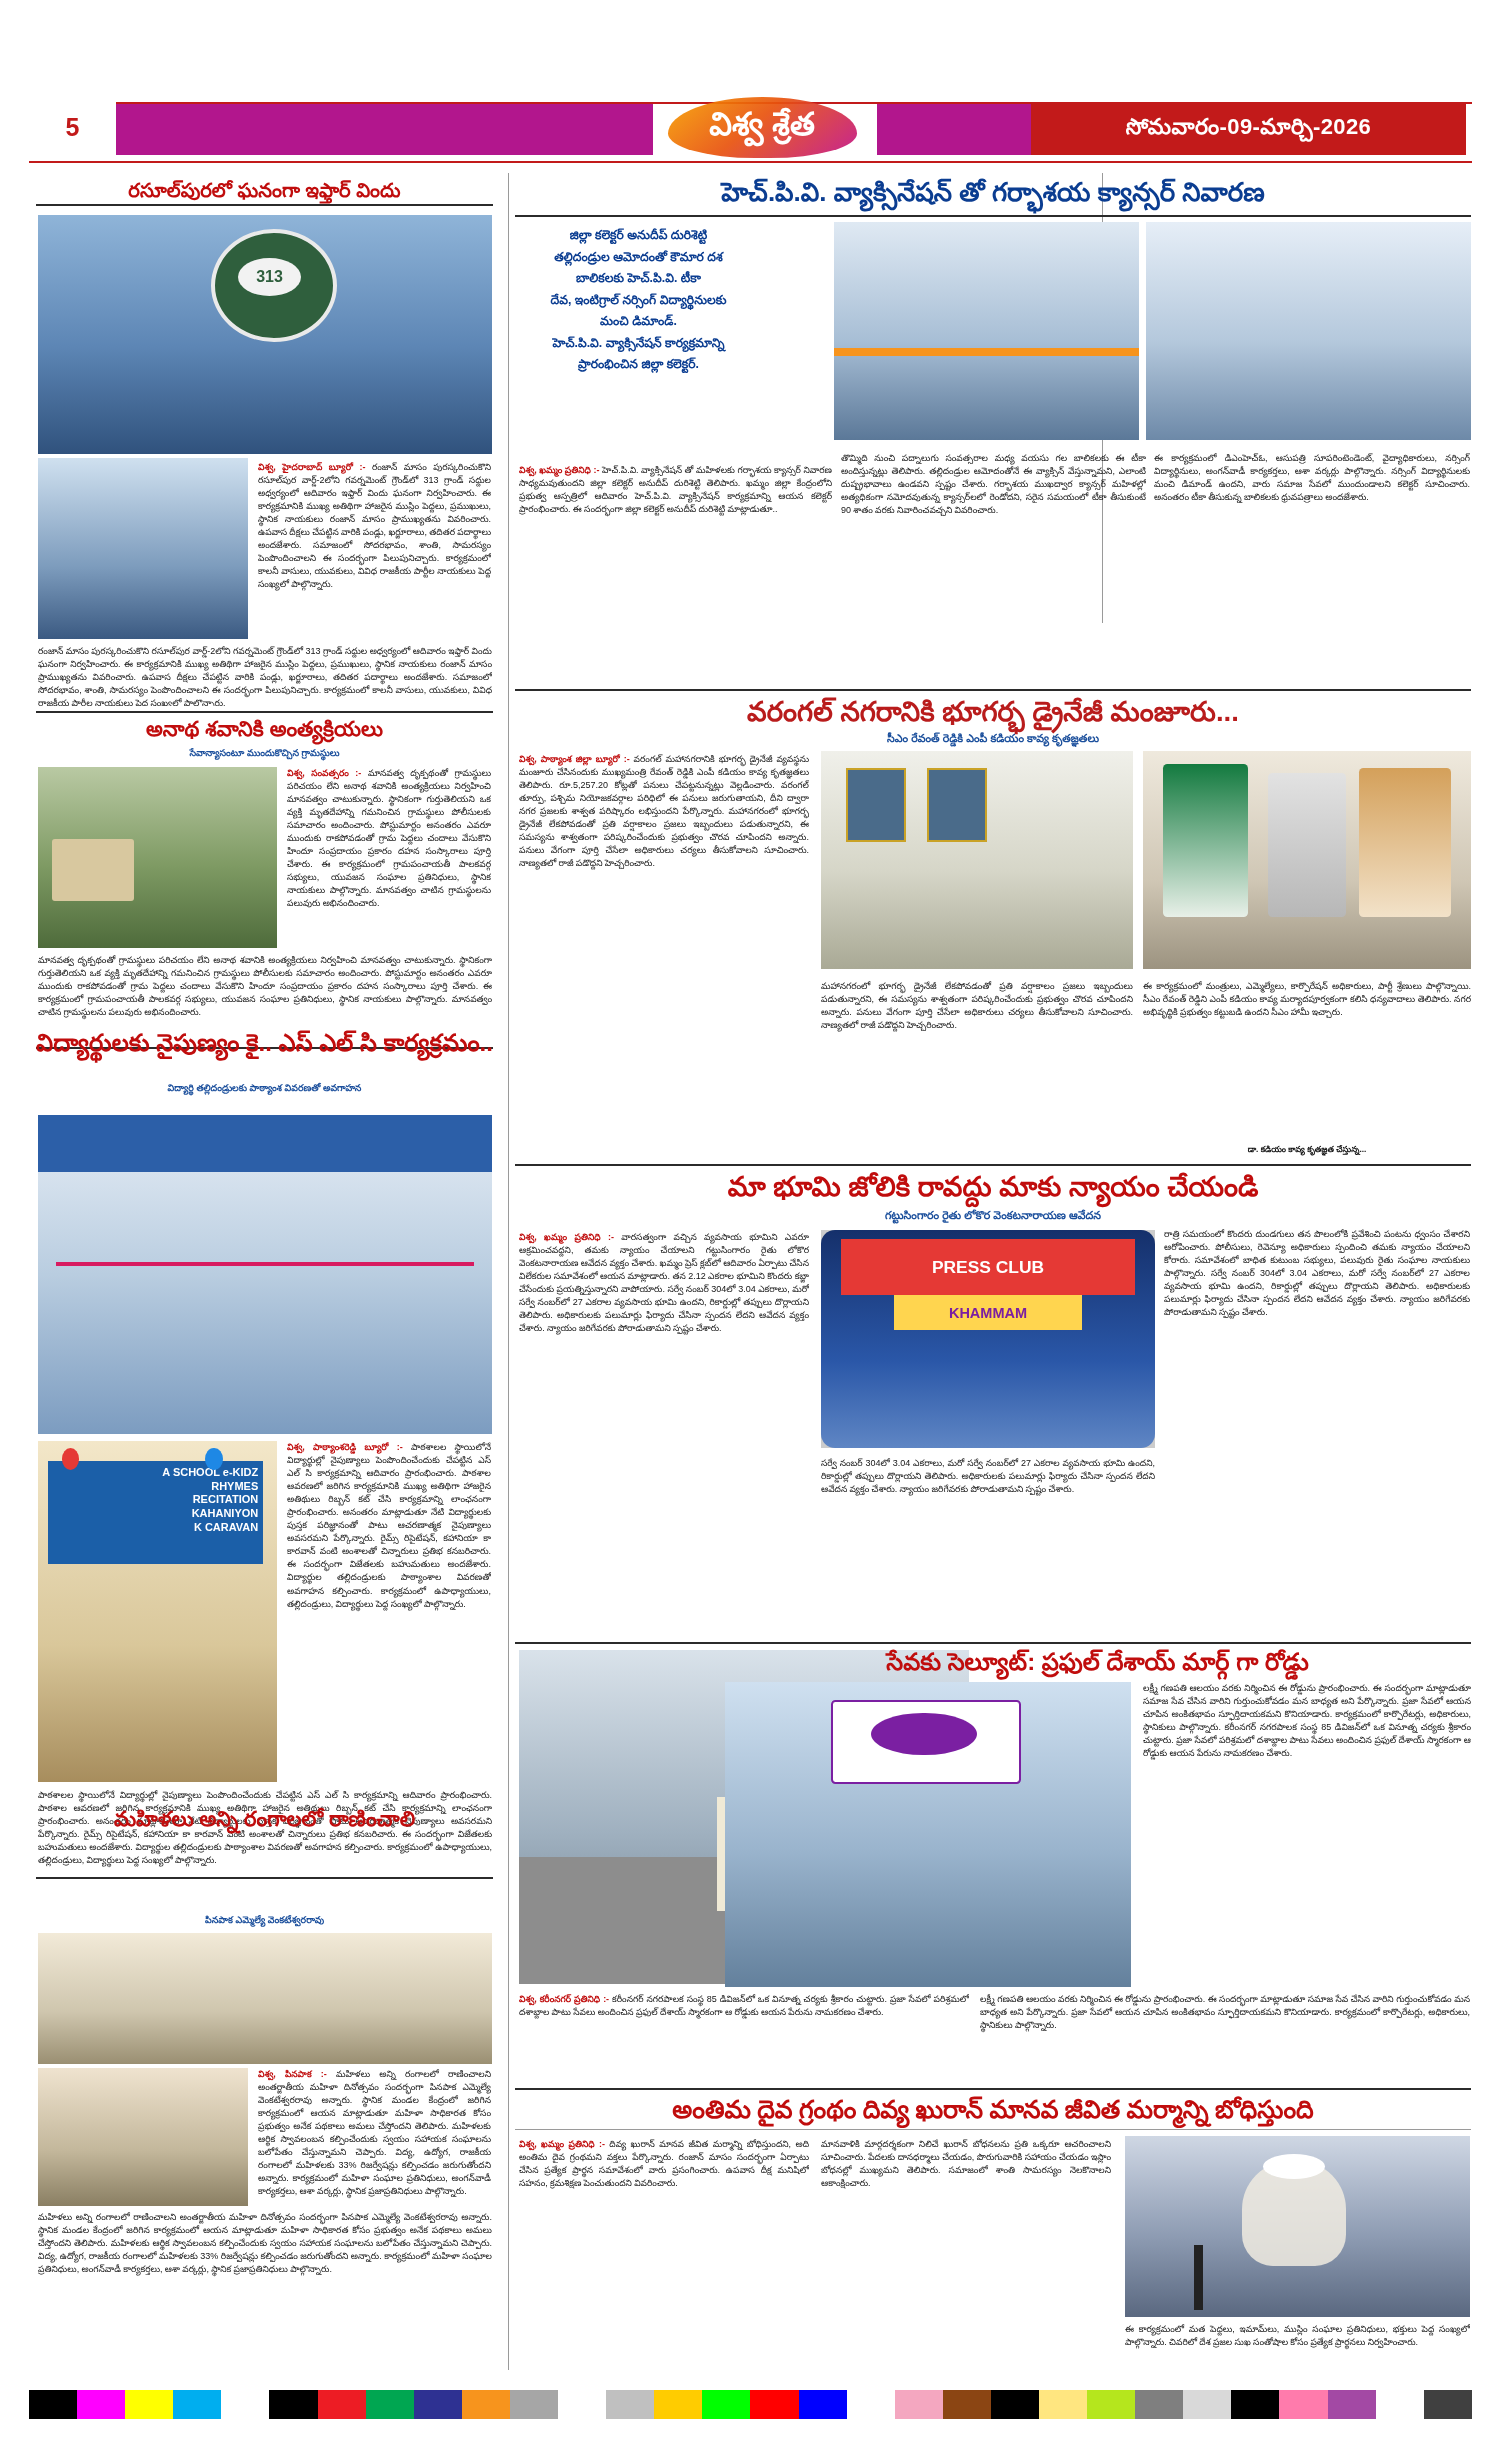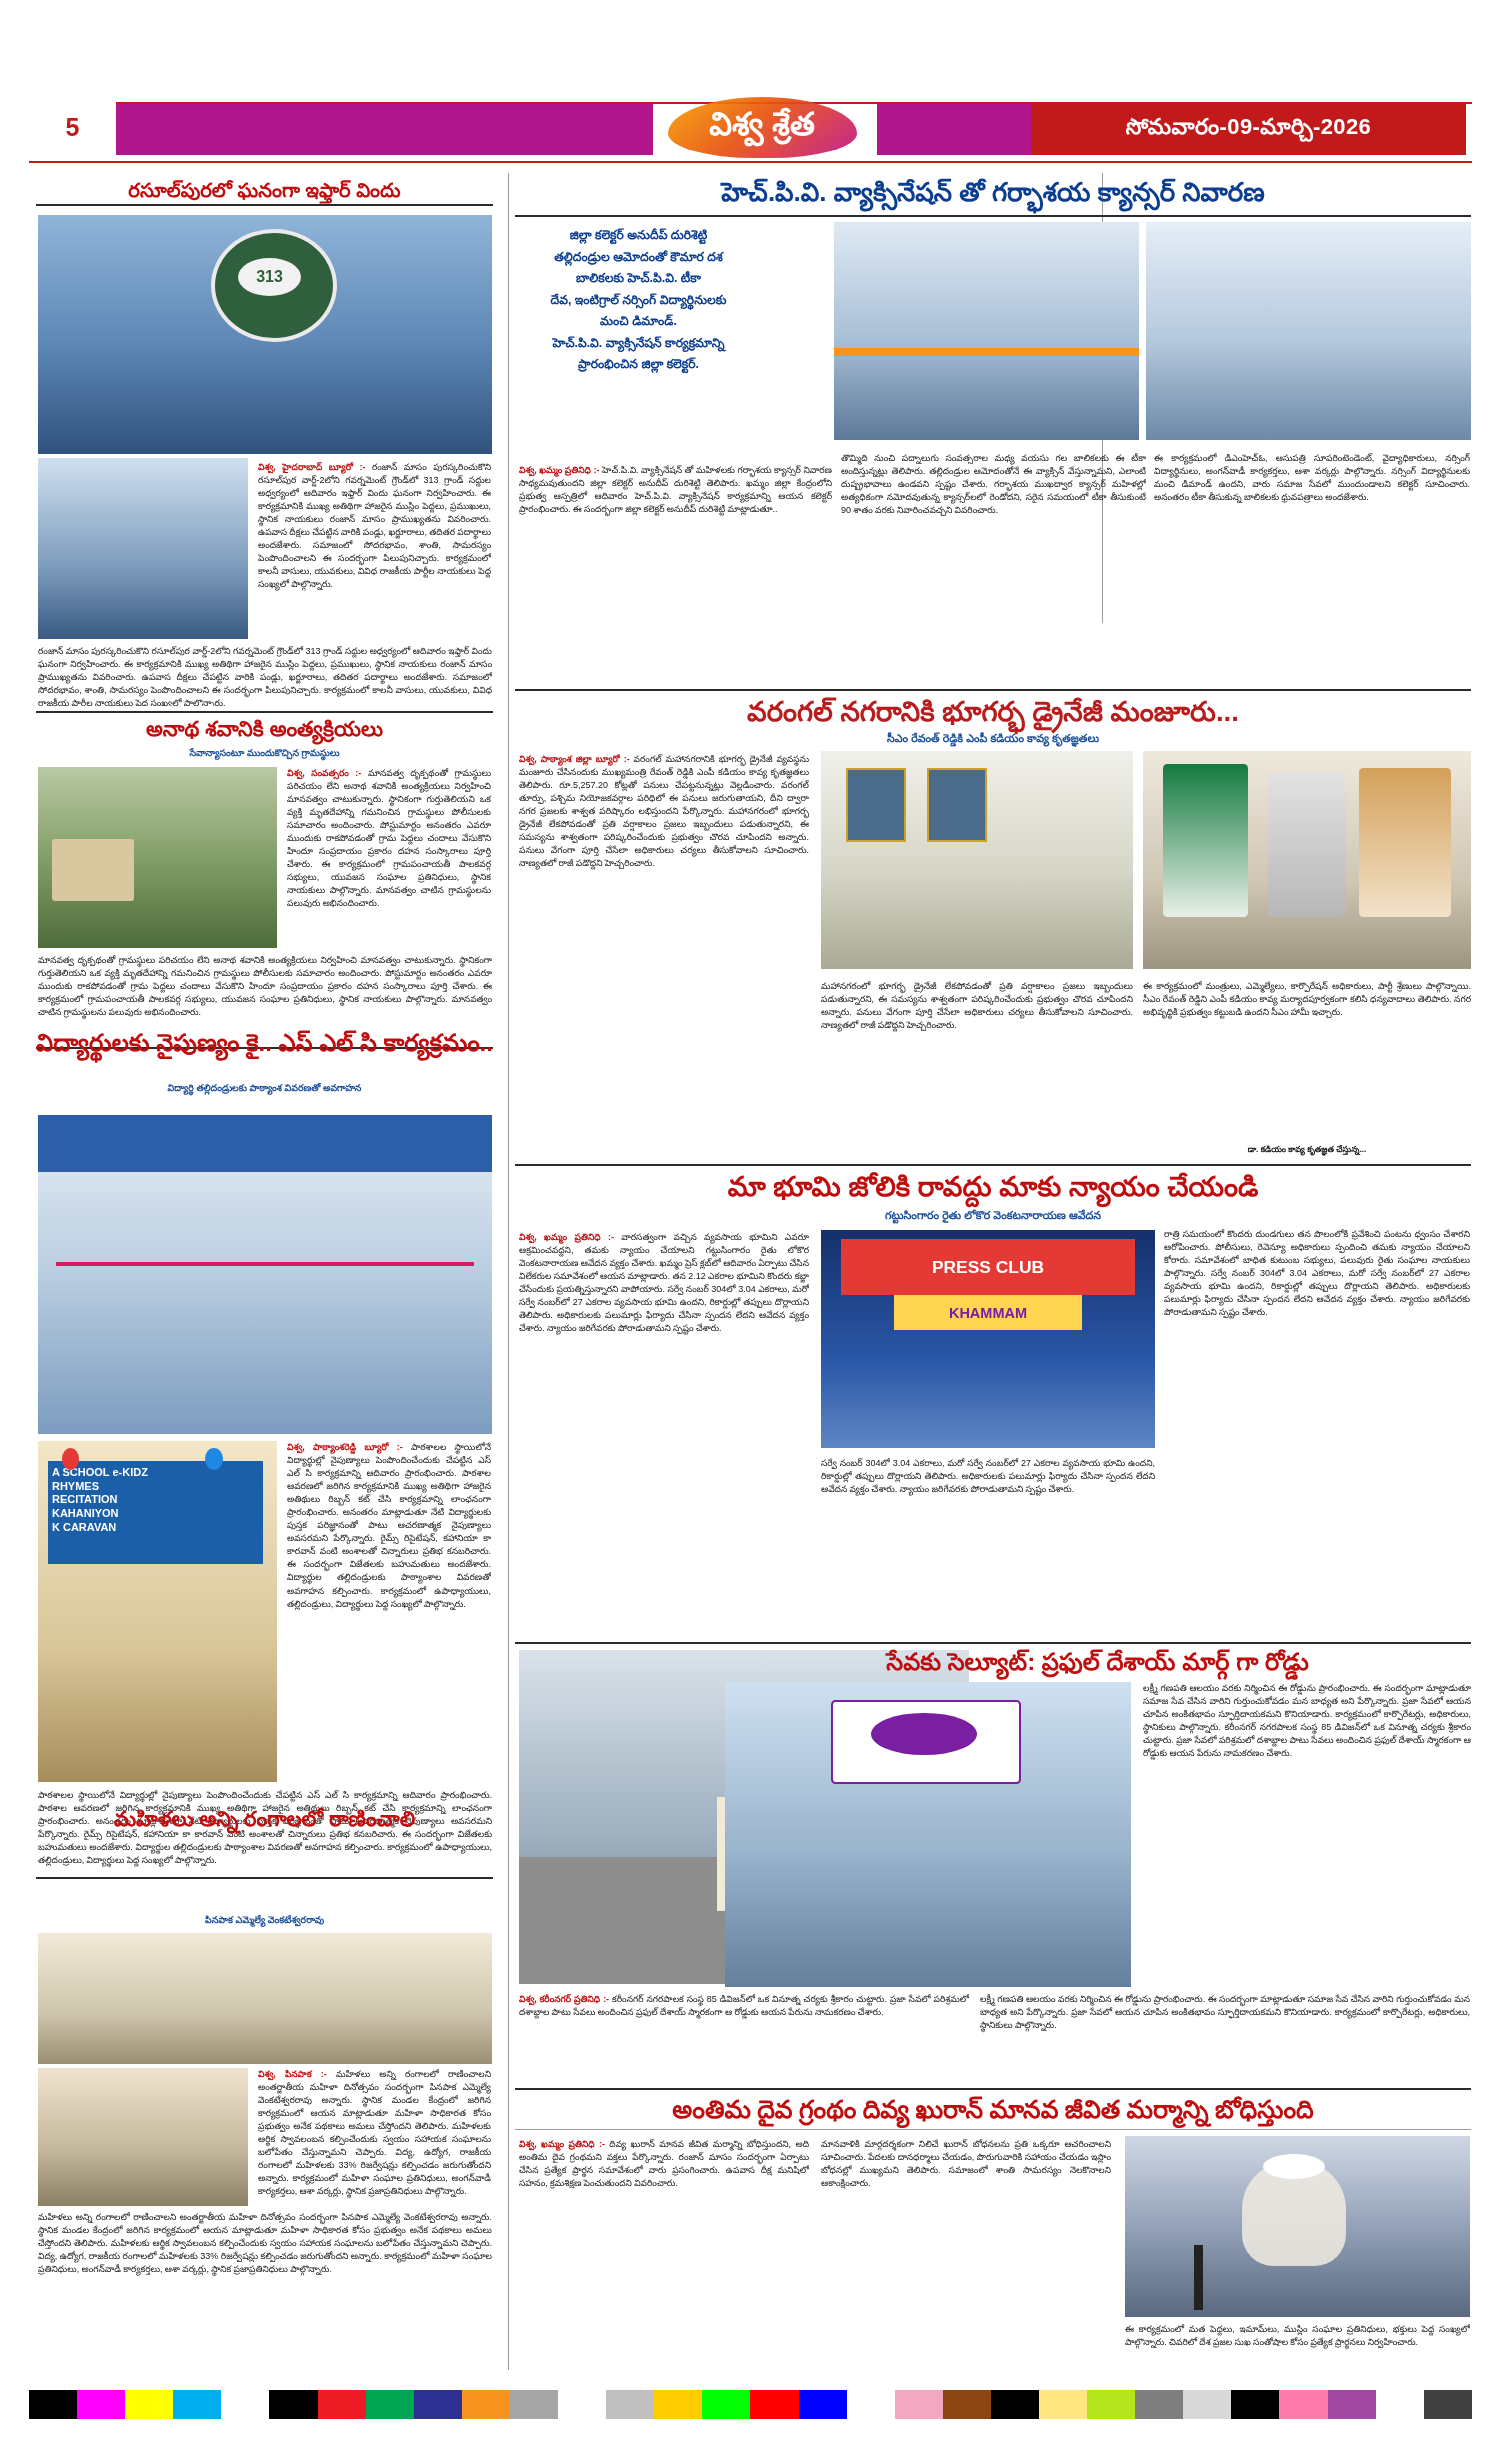--- a/index.html
+++ b/index.html
@@ -30,21 +30,21 @@
   .hl{font-weight:bold;color:#c00d0d;text-align:center;line-height:1.25;}
   .hl-blue{font-weight:bold;color:#0b3d91;text-align:center;line-height:1.25;}
   .hl-purple{font-weight:bold;color:#8a0b6e;text-align:center;line-height:1.25;}
   .sub{font-size:9.4px;color:#1b4f9c;text-align:center;font-weight:bold;}
   .body{font-size:9px;line-height:1.45;text-align:justify;color:#141414;
         hyphens:auto;word-spacing:-0.2px;}
   .body b.lead{color:#c00d0d;}
   .cap{font-size:8.3px;line-height:1.4;text-align:justify;color:#141414;}
 
   
-  .photo{position:absolute;overflow:hidden;background:#ccc;}
+  .photo{position:absolute;overflow:hidden;background:#ccc;text-align:right;}
   .photo .ph-inner{width:100%;height:100%;}
   .grad1{background:linear-gradient(160deg,#5d7fae,#9fb6cf 45%,#c9d5e2);}
   .grad2{background:linear-gradient(160deg,#2f6f3f,#8fb27a 50%,#d6d2b8);}
   .grad4{background:linear-gradient(150deg,#1e4b8f,#4b82c7 45%,#bcd3ea);}
   .fig-row{position:absolute;bottom:6%;left:3%;right:3%;height:56%;display:flex;
       gap:2%;align-items:flex-end;}
   .fig-p{flex:1;background:rgba(255,255,255,.55);border-radius:40% 40% 12% 12%;}
   .fig-p.dark{background:rgba(20,30,60,.55);}
   .fig-p.warm{background:rgba(220,180,140,.6);}
 
@@ -310,21 +310,21 @@
   <div class="hl" style="position:absolute;left:515px;top:1170px;width:956px;font-size:27.6px;">మా భూమి జోలికి రావద్దు మాకు న్యాయం చేయండి</div>
   <div class="sub" style="position:absolute;left:515px;top:1209px;width:956px;font-size:11px;">గట్టుసింగారం రైతు లోకొర వెంకటనారాయణ ఆవేదన</div>
 
   <div class="body" style="position:absolute;left:519px;top:1231px;width:290px;height:406px;overflow:hidden;">
     <b class="lead">విశ్వ, ఖమ్మం ప్రతినిధి :-</b>
     <span>వారసత్వంగా వచ్చిన వ్యవసాయ భూమిని ఎవరూ ఆక్రమించవద్దని, తమకు న్యాయం చేయాలని గట్టుసింగారం రైతు లోకొర వెంకటనారాయణ ఆవేదన వ్యక్తం చేశారు. ఖమ్మం ప్రెస్ క్లబ్‌లో ఆదివారం ఏర్పాటు చేసిన విలేకరుల సమావేశంలో ఆయన మాట్లాడారు. తన 2.12 ఎకరాల భూమిని కొందరు కబ్జా చేసేందుకు ప్రయత్నిస్తున్నారని వాపోయారు.</span>
     <span>సర్వే నంబర్ 304లో 3.04 ఎకరాలు, మరో సర్వే నంబర్‌లో 27 ఎకరాల వ్యవసాయ భూమి ఉందని, రికార్డుల్లో తప్పులు దొర్లాయని తెలిపారు. అధికారులకు పలుమార్లు ఫిర్యాదు చేసినా స్పందన లేదని ఆవేదన వ్యక్తం చేశారు. న్యాయం జరిగేవరకు పోరాడుతామని స్పష్టం చేశారు.</span>
   </div>
 
   <div class="photo" style="left:821px;top:1230px;width:334px;height:218px;">
-    <div class="ph-inner" style="position:relative;background:linear-gradient(180deg,#15306b,#2a57a8 60%,#5f86c4);">
+    <div class="ph-inner" style="position:relative;background:linear-gradient(180deg,#15306b,#2a57a8 60%,#5f86c4);border-radius:14px;">
       <div style="position:absolute;left:6%;top:4%;width:88%;height:26%;background:#e53935;color:#fff;font-size:17.4px;font-weight:bold;display:flex;align-items:center;justify-content:center;">PRESS CLUB</div>
       <div style="position:absolute;left:22%;top:30%;width:56%;height:16%;background:#ffd54f;color:#7b1fa2;font-size:14.5px;font-weight:bold;display:flex;align-items:center;justify-content:center;">KHAMMAM</div>
       <div class="fig-row" style="bottom:2%;height:50%;">
         <div class="fig-p" style="background:rgba(156,39,176,.5);"></div>
         <div class="fig-p dark"></div>
           <div class="fig-p warm"></div>
           <div class="fig-p"></div>
       </div>
     </div>
   </div>

